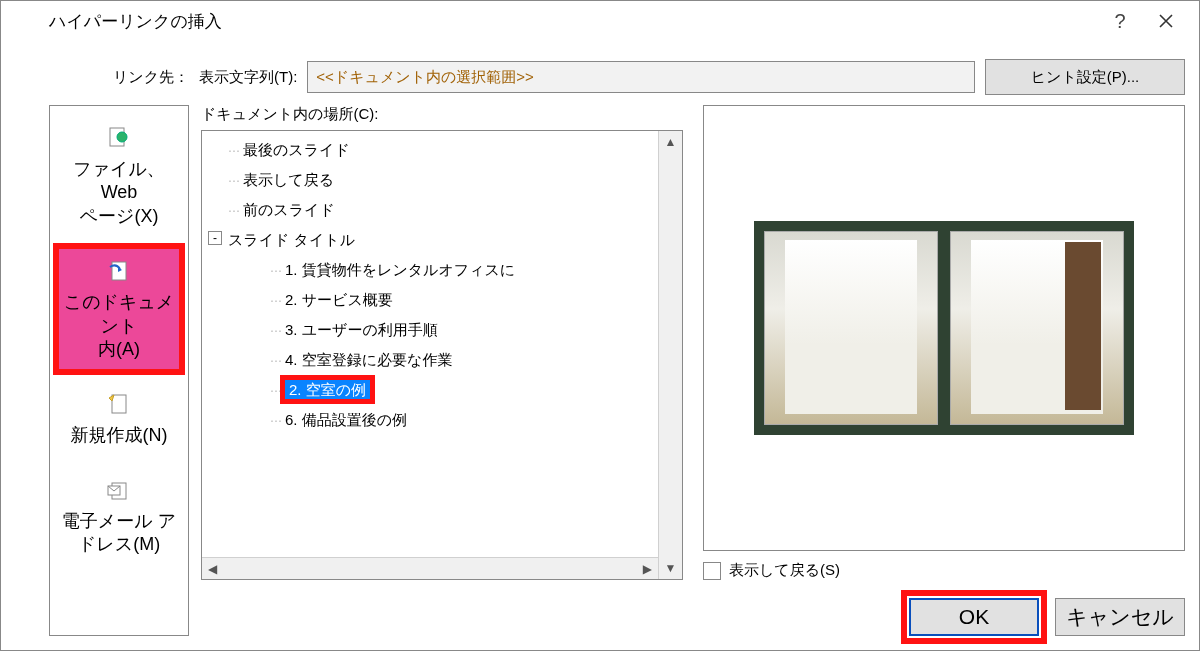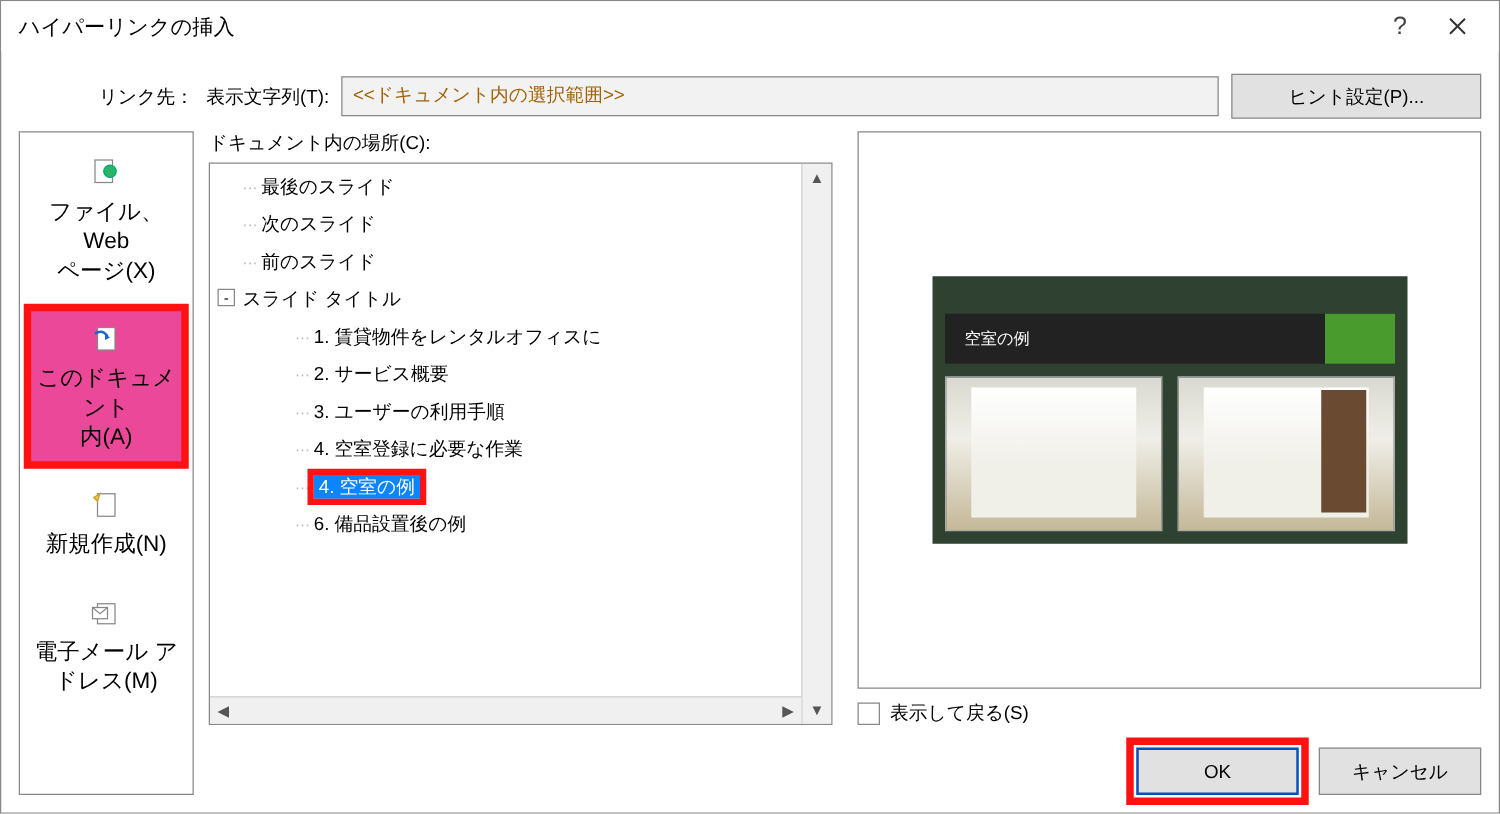--- a/index.html
+++ b/index.html
@@ -9,21 +9,21 @@
     background: #fff;
     color: #000;
     width: 1200px;
     height: 651px;
     overflow: hidden;
   }
   .dialog {
     width: 1200px; height: 651px;
     border: 1px solid #888;
     background: #fff;
-    display: flex; flex-direction: column;
+    display: flex; flex-direction: column; padding-left: 34px;
   }
   .titlebar {
     height: 40px;
     display: flex; align-items: center;
     padding: 0 10px 0 14px;
     background: #fff;
   }
   .titlebar .title { font-size: 17px; flex: 1; }
   .titlebar .tbbtn {
     width: 46px; height: 30px;
@@ -202,21 +202,21 @@
   .checkbox {
     width: 18px; height: 18px; border: 1px solid #888; background: #fff; display:inline-block;
   }
   .footer {
     display: flex; justify-content: flex-end; gap: 16px;
     padding-top: 18px;
   }
   .footer .btn {
     width: 130px; height: 38px;
     border: 1px solid #888; background: #e1e1e1;
-    font-size: 15px;
+    font-size: 21px;
   }
   .footer .btn.ok {
     border: 2px solid #0a4fbc;
     outline: 6px solid #ff1212;
     outline-offset: 2px;
   }
 </style>
 </head>
 <body>
 
@@ -287,45 +287,44 @@
         </div>
       </div>
 
       <div class="main">
         <div class="main-cols">
           <div class="col">
             <div class="col-label">ドキュメント内の場所(C):</div>
             <div class="tree-wrap">
               <div class="tree">
                 <div class="tree-item lvl1"><span class="dots">⋯</span><span class="txt">最後のスライド</span></div>
-                <div class="tree-item lvl1"><span class="dots">⋯</span><span class="txt">次のスライド</span></div>
+                <div class="tree-item lvl1"><span class="dots">⋯</span><span class="txt">表示して戻る</span></div>
                 <div class="tree-item lvl1"><span class="dots">⋯</span><span class="txt">前のスライド</span></div>
                 <div class="tree-item lvl1"><span class="expander">-</span><span class="txt">スライド タイトル</span></div>
                 <div class="tree-item lvl2"><span class="dots">⋯</span><span class="txt">1. 賃貸物件をレンタルオフィスに</span></div>
                 <div class="tree-item lvl2"><span class="dots">⋯</span><span class="txt">2. サービス概要</span></div>
                 <div class="tree-item lvl2"><span class="dots">⋯</span><span class="txt">3. ユーザーの利用手順</span></div>
                 <div class="tree-item lvl2"><span class="dots">⋯</span><span class="txt">4. 空室登録に必要な作業</span></div>
-                <div class="tree-item lvl2 selected highlighted"><span class="dots">⋯</span><span class="txt">4. 空室の例</span></div>
+                <div class="tree-item lvl2 selected highlighted"><span class="dots">⋯</span><span class="txt">2. 空室の例</span></div>
                 <div class="tree-item lvl2"><span class="dots">⋯</span><span class="txt">6. 備品設置後の例</span></div>
               </div>
               <div class="tree-vsb">
                 <span class="arr">▲</span>
                 <span class="arr">▼</span>
               </div>
               <div class="tree-hsb">
                 <span class="arr">◀</span>
                 <span class="arr">▶</span>
               </div>
             </div>
           </div>
 
           <div class="col">
             <div class="preview-box">
               <div class="slide">
-                <div class="titlebar2">空室の例</div>
                 <div class="greenblk"></div>
                 <div class="rooms">
                   <div class="room"></div>
                   <div class="room room2"></div>
                 </div>
               </div>
             </div>
             <div class="ret-row">
               <span class="checkbox"></span>
               <span>表示して戻る(S)</span>

